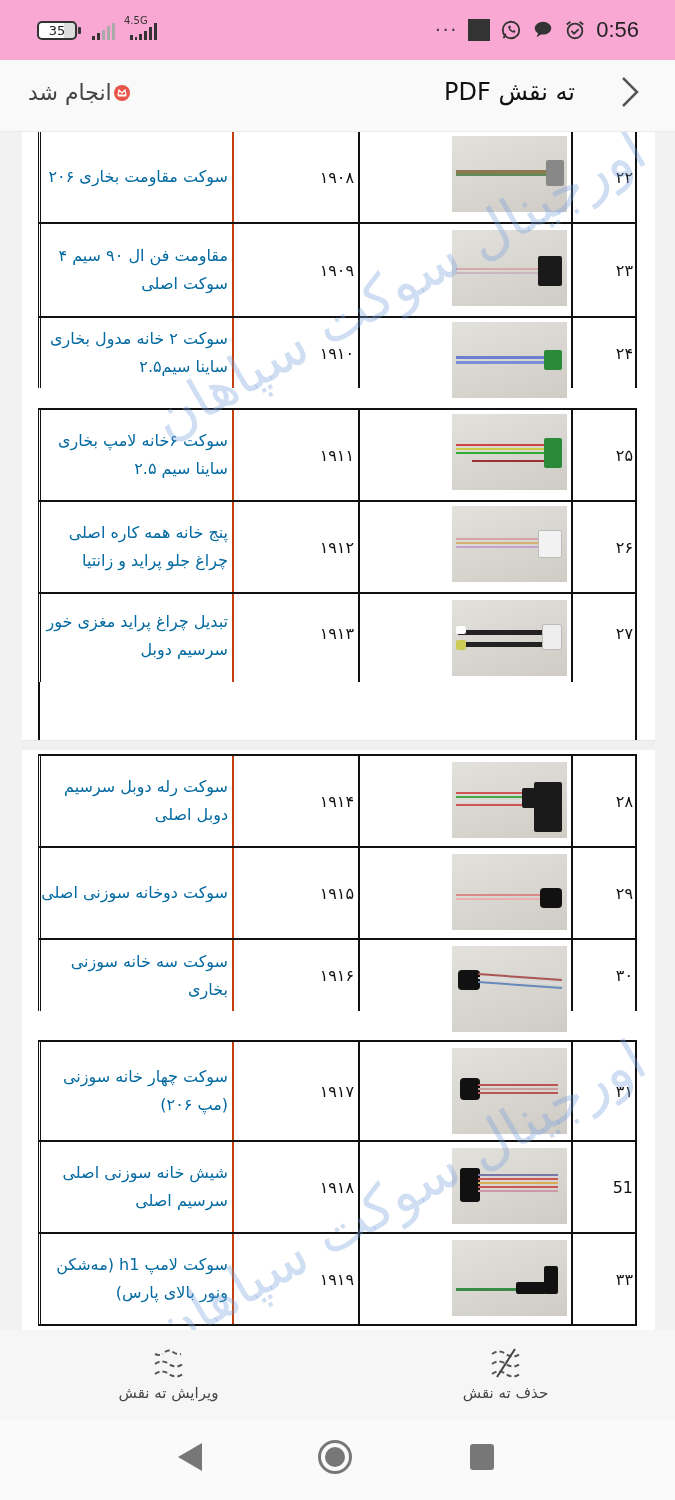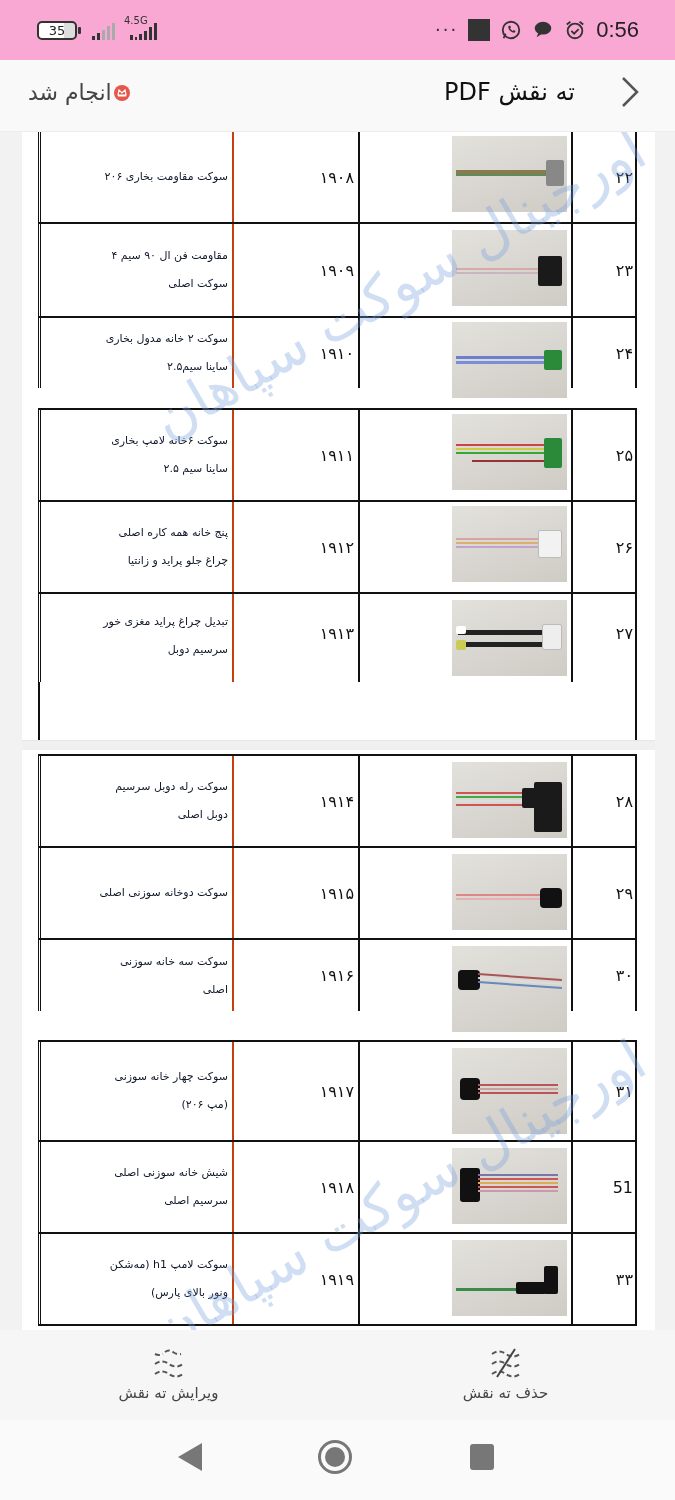--- a/index.html
+++ b/index.html
@@ -34,21 +34,21 @@
   .page1 { top: 0; height: 608px; }
   .page2 { top: 618px; height: 590px; }
   .page-sep { position: absolute; left: 22px; top: 608px; width: 633px; height: 10px; background: #f0f0f0; border-top: 1px solid #e6e6e6; }
 
   .tbl-row { position: absolute; left: 16px; width: 599px; border-top: 2px solid #111; }
   .cell { position: absolute; top: 0; bottom: 0; }
   .c-name { left: 0; width: 194px; border-left: 3px double #111; display: flex; align-items: center; justify-content: flex-end; padding-right: 4px; }
   .c-code { left: 194px; width: 126px; border-left: 2px solid #c2410c; display: flex; align-items: center; justify-content: flex-end; padding-right: 4px; }
   .c-img { left: 320px; width: 215px; border-left: 2px solid #111; border-right: 2px solid #111; }
   .c-num { left: 535px; width: 64px; border-right: 2px solid #111; display: flex; align-items: center; justify-content: flex-end; padding-right: 2px; }
-  .name-text { direction: rtl; text-align: right; font-size: 11px; line-height: 28px; color: #0f172a; }
+  .name-text { direction: rtl; text-align: right; font-size: 16px; line-height: 28px; color: #0369a1; }
   .code-text { font-size: 16px; color: #111; font-family: "DejaVu Sans", sans-serif; }
   .num-text { font-size: 16px; color: #111; font-family: "DejaVu Sans", sans-serif; }
   .photo { position: absolute; right: 4px; top: 4px; width: 115px; height: 76px; background: linear-gradient(160deg, #e3e1dc, #cfccc6); overflow: hidden; }
   .wire { position: absolute; height: 2px; }
   .conn { position: absolute; border-radius: 2px; }
 
   .watermark { position: absolute; color: rgba(120,160,220,0.35); font-size: 56px; direction: rtl; white-space: nowrap; transform: rotate(-30deg); transform-origin: center; pointer-events: none; font-family: "DejaVu Sans", sans-serif; }
 
   
   .toolbar { position: absolute; left: 0; top: 1330px; width: 675px; height: 90px; background: #f6f6f6; }
@@ -314,21 +314,21 @@
         </div>
         <div class="cell c-num">
             <span class="num-text">۲۹</span>
           </div>
       </div>
 
       <div class="tbl-row" style="top:188px;height:73px">
         <div class="cell c-name">
             <div class="name-text">
               <div>سوکت سه خانه سوزنی</div>
-              <div>اصلی</div>
+              <div>بخاری</div>
             </div>
           </div>
         <div class="cell c-code">
             <span class="code-text">۱۹۱۶</span>
           </div>
         <div class="cell c-img">
           <div class="photo" style="top:6px;height:86px">
             <div class="conn" style="left:6px;top:24px;width:22px;height:20px;background:#111;border-radius:4px"></div>
             <div class="wire" style="left:26px;top:30px;width:84px;background:#a55;transform:rotate(4deg)"></div>
             <div class="wire" style="left:26px;top:34px;width:84px;background:#ddd;transform:rotate(4deg)"></div>

